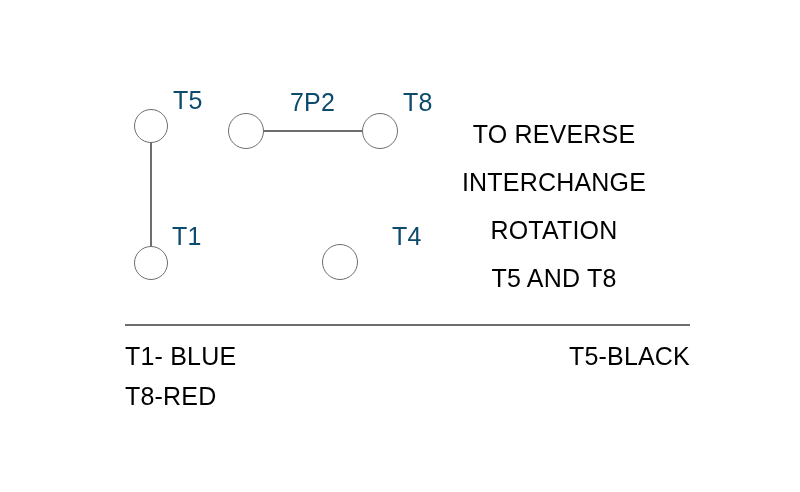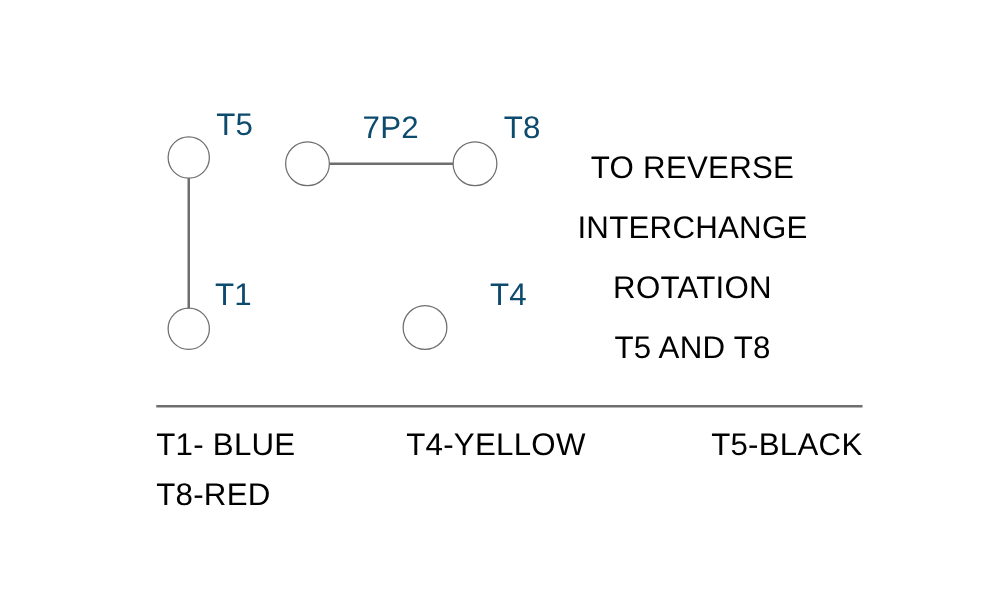--- a/index.html
+++ b/index.html
@@ -130,21 +130,20 @@
     <div class="line">ROTATION</div>
     <div class="line">T5 AND T8</div>
   </div>
 
   <div class="divider"></div>
 
   <div class="legend">
 
     <div class="legend-row">
       <span class="legend-cell col-left">T1- BLUE</span>
-      <span class="legend-cell col-mid">T4-YELLOW</span>
       <span class="legend-cell col-right">T5-BLACK</span>
     </div>
 
     <div class="legend-row">
       <span class="legend-cell col-left">T8-RED</span>
       <span class="legend-cell col-mid"></span>
     </div>
 
   </div>
 

